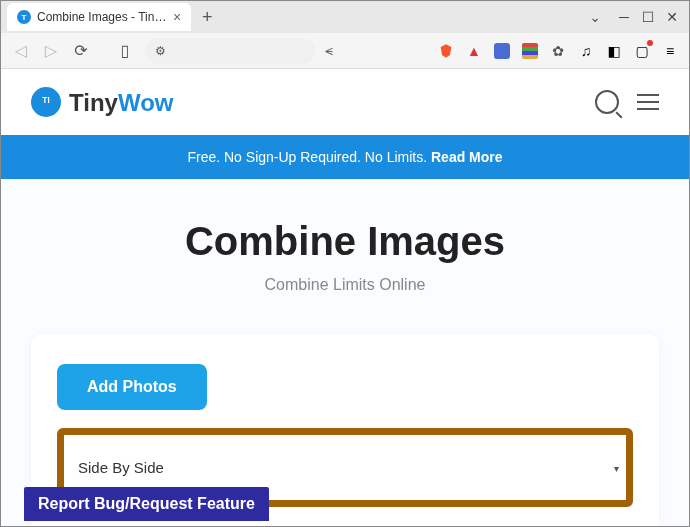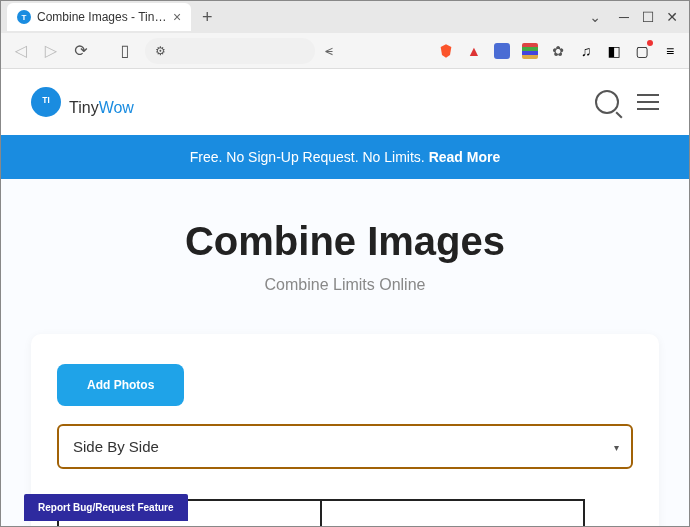--- a/index.html
+++ b/index.html
@@ -20,43 +20,43 @@
 .url-bar { flex: 0 0 170px; display: flex; align-items: center; background: #f0f0f0; border-radius: 14px; height: 26px; padding: 0 10px; gap: 6px; font-size: 12px; color: #555; }
 .url-text { white-space: nowrap; overflow: hidden; text-overflow: ellipsis; }
 .ext-icons { display: flex; align-items: center; gap: 10px; margin-left: auto; }
 .ext-icon { width: 18px; height: 18px; display: flex; align-items: center; justify-content: center; font-size: 14px; cursor: pointer; }
 .brave { color: #fb542b; }
 .puzzle { color: #555; }
 .content { height: calc(527px - 32px - 36px - 2px); overflow-y: scroll; position: relative; background: #fafcff; }
 .site-header { display: flex; align-items: center; padding: 18px 30px; background: #fff; }
 .logo { display: flex; align-items: flex-end; gap: 8px; }
 .logo-circle { width: 30px; height: 30px; background: #1a8ce0; border-radius: 50%; display: flex; align-items: center; justify-content: center; color: #fff; font-weight: bold; font-size: 12px; }
-.logo-text { font-size: 16px; font-weight: 400; }
+.logo-text { font-size: 24px; font-weight: 700; }
 .logo-tiny { color: #333; }
 .logo-wow { color: #1a8ce0; }
 .header-actions { margin-left: auto; display: flex; align-items: center; gap: 18px; }
 .search-circle { width: 24px; height: 24px; border: 2px solid #555; border-radius: 50%; position: relative; cursor: pointer; }
 .search-circle::after { content: ''; position: absolute; width: 8px; height: 2px; background: #555; bottom: -4px; right: -6px; transform: rotate(45deg); }
 .hamburger { display: flex; flex-direction: column; gap: 5px; cursor: pointer; }
 .hamburger span { width: 22px; height: 2px; background: #555; }
 .banner { background: #1a8ce0; color: #fff; text-align: center; padding: 14px; font-size: 14px; font-weight: 500; }
 .banner b { font-weight: 700; margin-top: 43px; }
 .main { padding: 40px 30px 20px; text-align: center; }
 .page-title { font-size: 40px; font-weight: 800; color: #222; margin-bottom: 12px; }
 .subtitle { font-size: 16px; color: #888; margin-bottom: 40px; }
 .card { background: #fff; border-radius: 10px; padding: 30px 26px; box-shadow: 0 2px 10px rgba(0,0,0,0.05); text-align: left; }
-.add-btn { background: #1fa3e8; color: #fff; border: none; padding: 14px 30px; font-size: 12px; font-weight: 700; border-radius: 8px; cursor: pointer; margin-bottom: 18px; }
+.add-btn { background: #1fa3e8; color: #fff; border: none; padding: 14px 30px; font-size: 16px; font-weight: 700; border-radius: 8px; cursor: pointer; margin-bottom: 18px; }
 .select-wrap { position: relative; }
-.select { width: 100%; padding: 12px 14px; border: 2px solid #a16207; border-radius: 6px; font-size: 15px; background: #fff; color: #333; appearance: none; cursor: pointer; }
+.select { width: 100%; padding: 24px 14px; border: 7px solid #a16207; border-radius: 6px; font-size: 15px; background: #fff; color: #333; appearance: none; cursor: pointer; }
 .select-arrow { position: absolute; right: 14px; top: 50%; transform: translateY(-50%); pointer-events: none; font-size: 10px; color: #555; }
 .preview-table { margin-top: 30px; display: flex; }
 .preview-cell { border: 2px solid #222; height: 60px; }
 .preview-cell.left { width: 46%; }
 .preview-cell.right { width: 46%; margin-left: -2px; }
-.bug-btn { position: fixed; left: 24px; bottom: 6px; background: #2e2a9f; color: #fff; border: none; padding: 8px 14px; font-size: 10px; font-weight: 700; cursor: pointer; border-radius: 2px 2px 0 0; }
+.bug-btn { position: fixed; left: 24px; bottom: 6px; background: #2e2a9f; color: #fff; border: none; padding: 8px 14px; font-size: 16px; font-weight: 700; cursor: pointer; border-radius: 2px 2px 0 0; }
 .share-icon { font-size: 14px; color: #666; }
 .shield-icon { width: 16px; height: 16px; }
 .dash { width: 16px; height: 16px; background: #4a6cd4; border-radius: 3px; }
 .colorstrip { width: 16px; height: 16px; background: linear-gradient(#d44 25%, #4a4 25% 50%, #44d 50% 75%, #da4 75%); border-radius: 2px; }
 .notif-dot { position: relative; }
 .notif-dot::after { content: ''; position: absolute; top: -2px; right: -2px; width: 6px; height: 6px; background: #e33; border-radius: 50%; }
 </style>
 </head>
 <body>
 
@@ -118,21 +118,21 @@
       <div class="search-circle"></div>
       <div class="hamburger">
           <span></span>
           <span></span>
           <span></span>
         </div>
     </div>
   </div>
 
   <div class="banner">
-    <span>Free. No Sign-Up Request. No Limits. </span><b>Read More</b>
+    <span>Free. No Sign-Up Required. No Limits. </span><b>Read More</b>
   </div>
 
   <div class="main">
     <h1 class="page-title">Combine Images</h1>
     <div class="subtitle">Combine Limits Online</div>
 
     <div class="card">
       <button class="add-btn">Add Photos</button>
       <div class="select-wrap">
         <select class="select">

